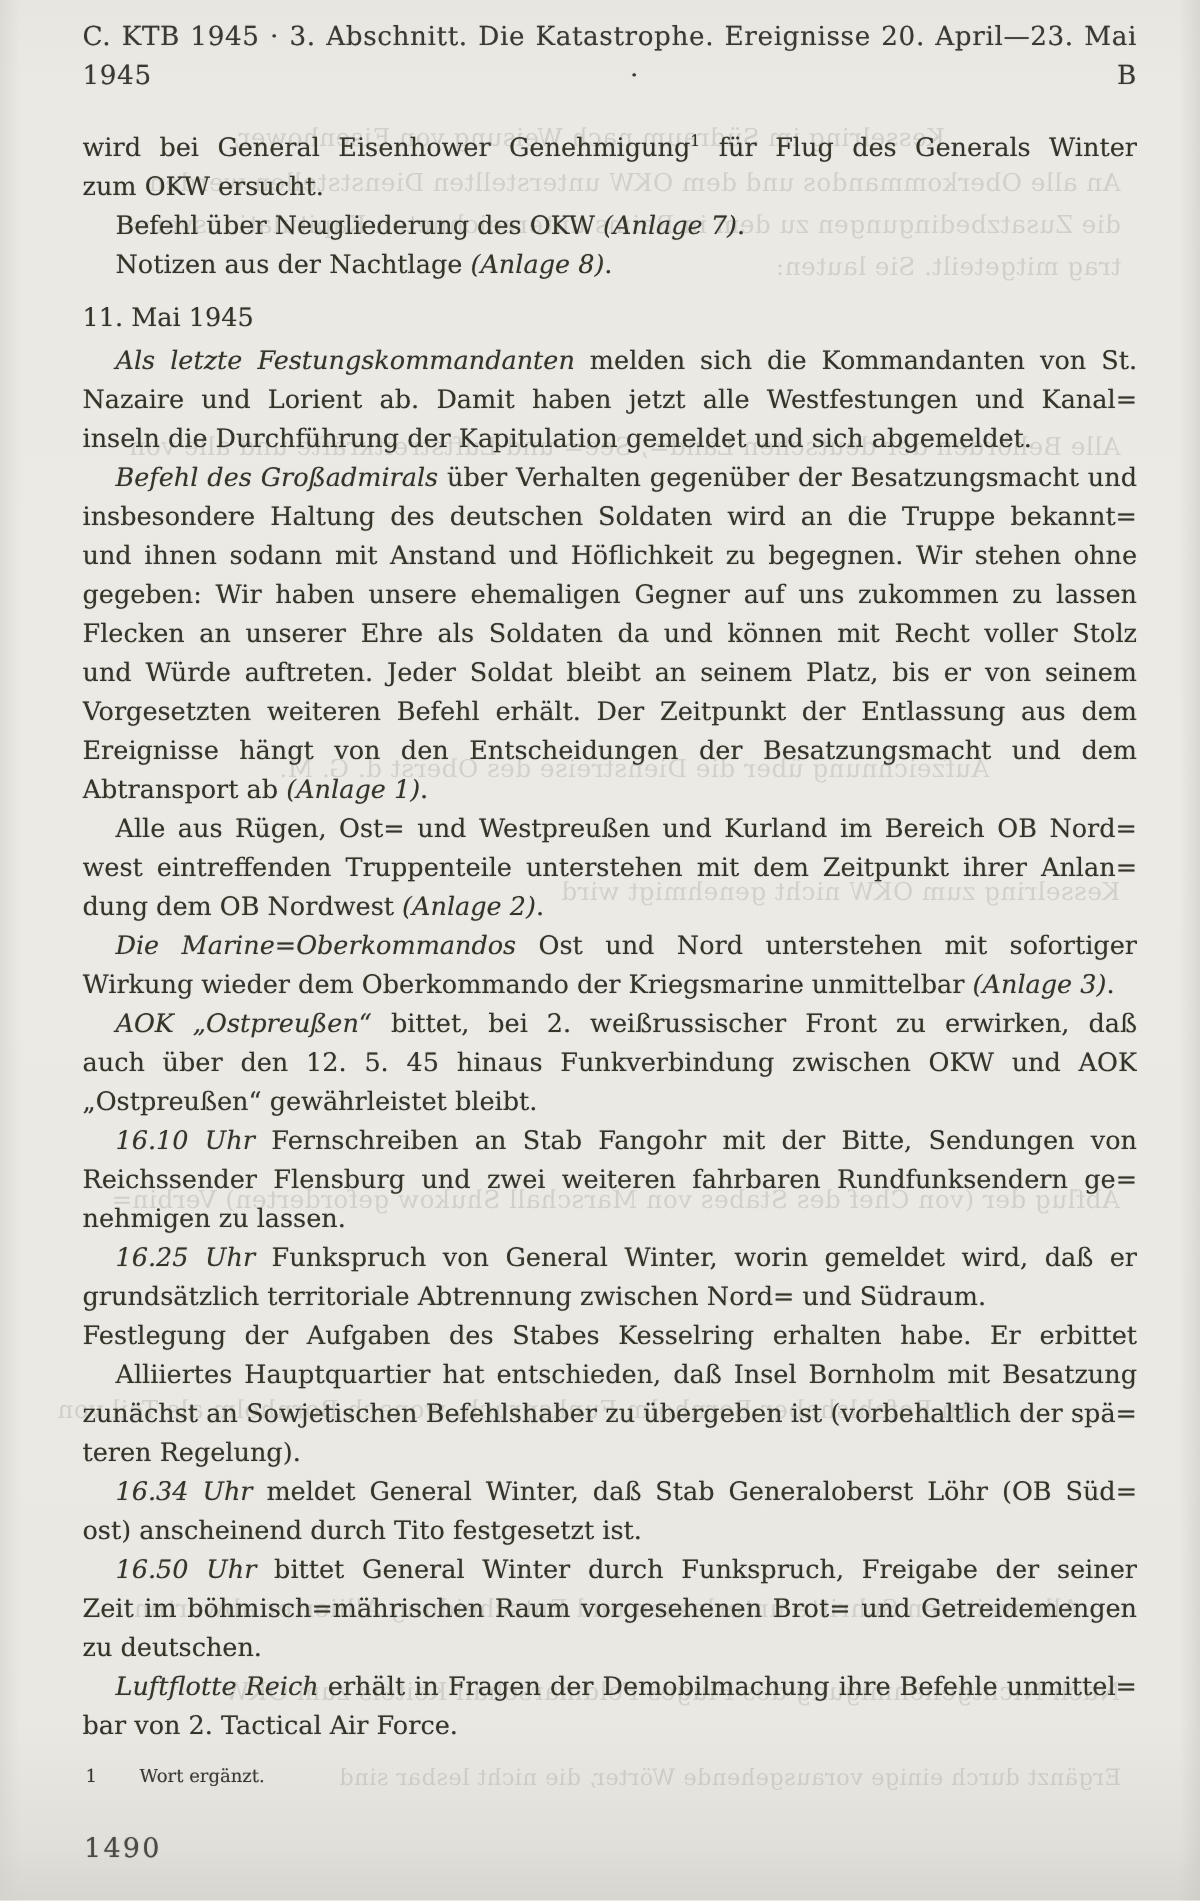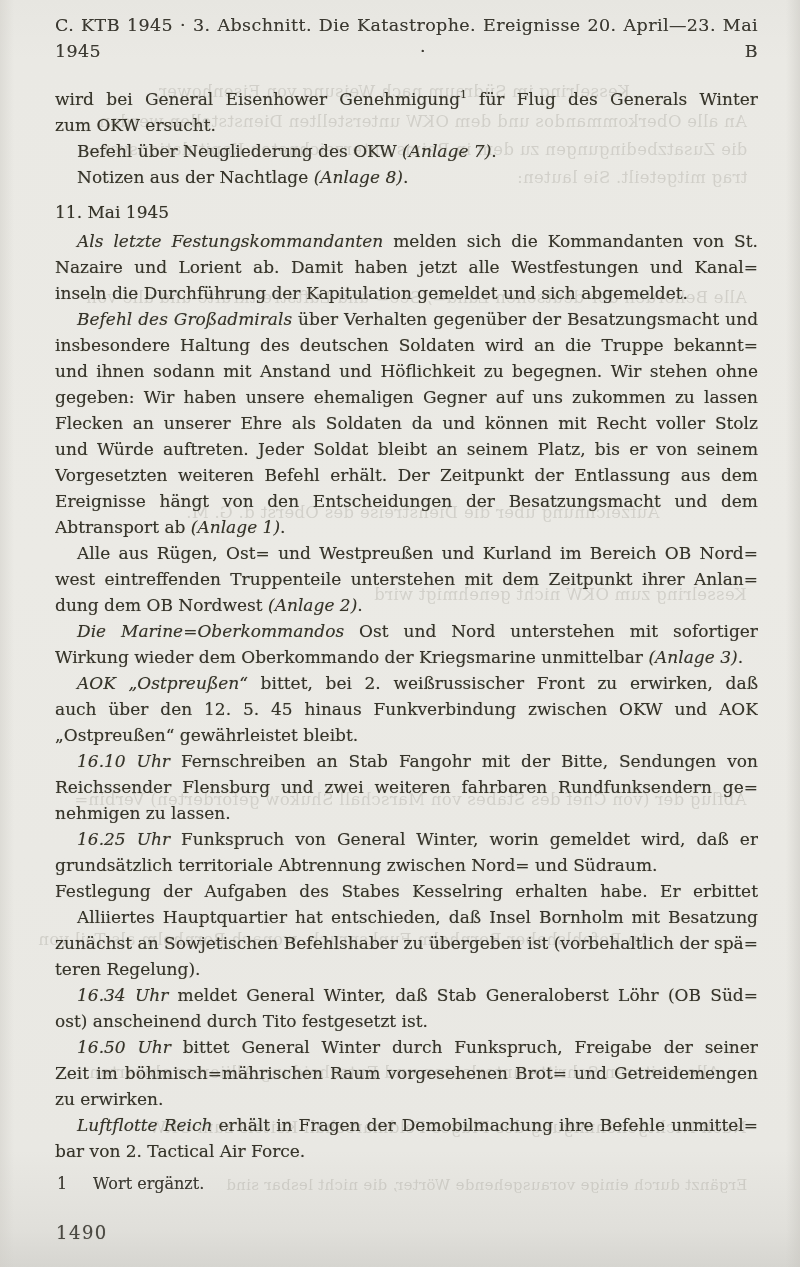--- a/index.html
+++ b/index.html
@@ -49,21 +49,21 @@
   .line-indent { text-indent: 22px; }
   .heading {
     height: 26px; line-height: 26px;
     margin: 9px 0 3px 0;
   }
   .it { font-style: italic; margin-top: 32px; }
   .sup { vertical-align: super; font-size: 10.5px; line-height: 0; }
   
   .footnote {
     position: absolute; left: 57px; top: 1172px;
-    font-size: 16px; line-height: 24px;
+    font-size: 12px; line-height: 24px;
     color: #3c3a32;
     text-shadow: 0 0 .6px rgba(58,56,48,.45);
   }
   .footnote .fn-marker { display: inline-block; width: 36px; }
   .folio {
     position: absolute; left: 56px; top: 1222px;
     font-size: 18px; letter-spacing: 1.5px;
     color: #4b4942;
     text-shadow: 0 0 .8px rgba(70,68,60,.5);
   }
@@ -160,21 +160,21 @@
         <div class="line"><span>zunächst an Sowjetischen Befehlshaber zu übergeben ist (vorbehaltlich der spä=</span></div>
         <div class="line line-last"><span>teren Regelung).</span></div>
       </div>
       <div class="paragraph">
         <div class="line line-indent"><span class="it">16.34 Uhr</span><span> meldet General Winter, daß Stab Generaloberst Löhr (OB Süd=</span></div>
         <div class="line line-last"><span>ost) anscheinend durch Tito festgesetzt ist.</span></div>
       </div>
       <div class="paragraph">
         <div class="line line-indent"><span class="it">16.50 Uhr</span><span> bittet General Winter durch Funkspruch, Freigabe der seiner</span></div>
         <div class="line"><span>Zeit im böhmisch=mährischen Raum vorgesehenen Brot= und Getreidemengen</span></div>
-        <div class="line line-last"><span>zu erwirken.</span></div>
+        <div class="line line-last"><span>zu deutschen.</span></div>
       </div>
       <div class="paragraph">
         <div class="line line-indent"><span class="it">Luftflotte Reich</span><span> erhält in Fragen der Demobilmachung ihre Befehle unmittel=</span></div>
         <div class="line line-last"><span>bar von 2. Tactical Air Force.</span></div>
       </div>
     </div>
 </div>
 
 <div class="footnote">
   <span class="fn-marker">1</span><span>Wort ergänzt.</span>

